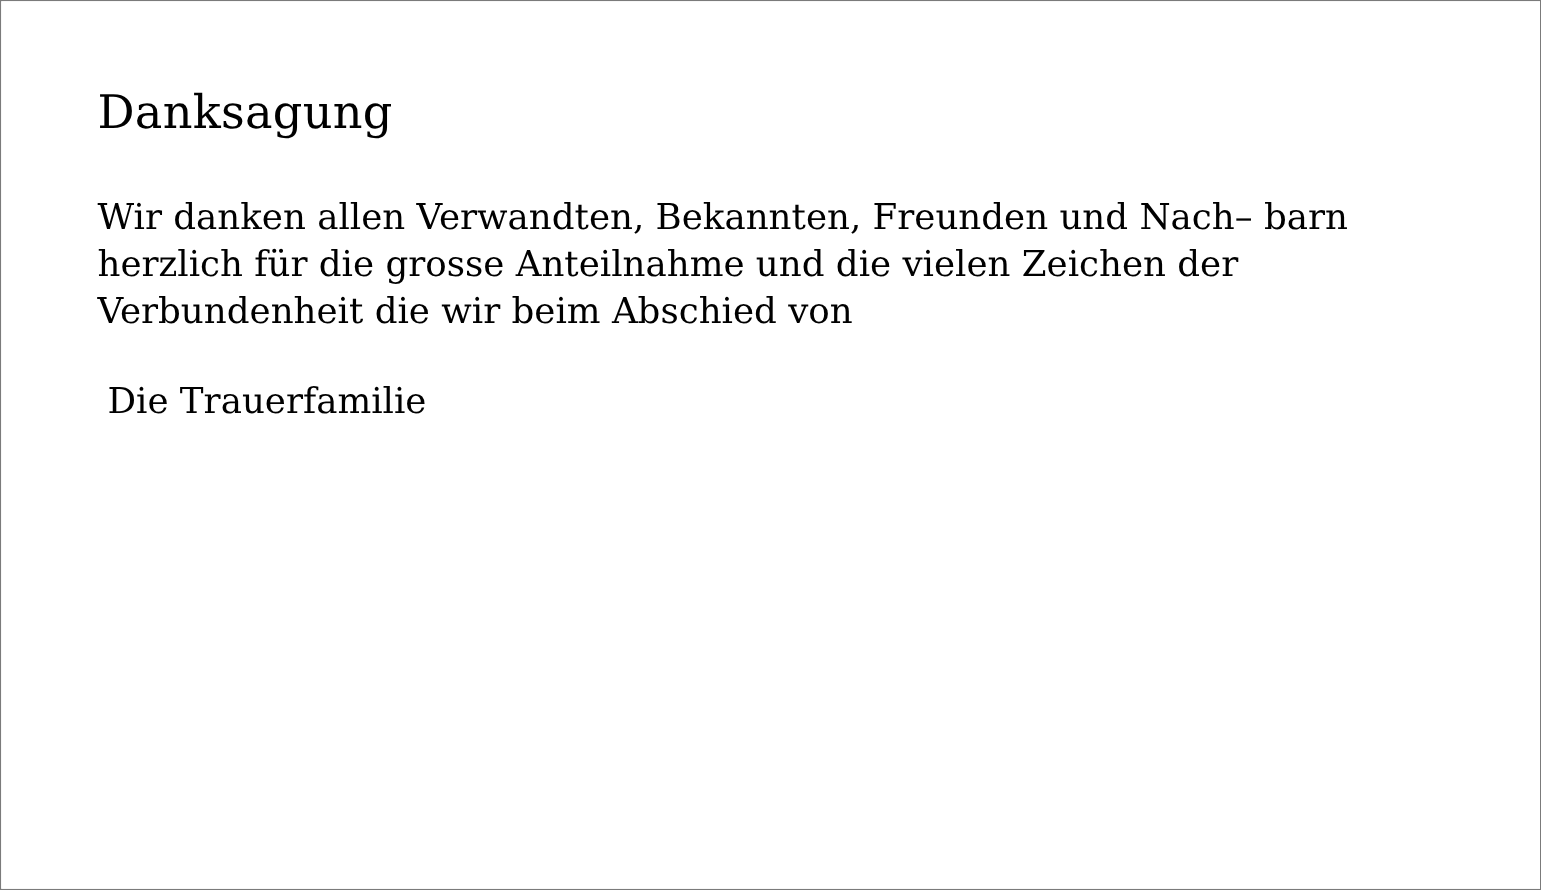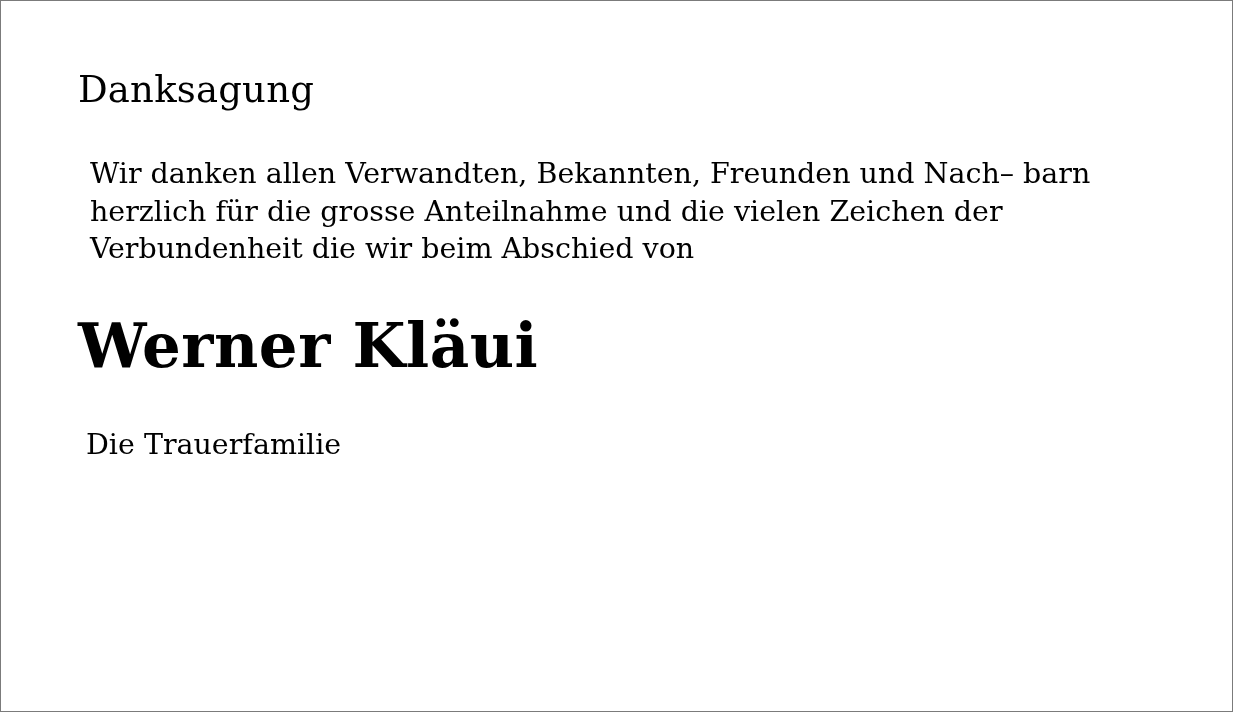--- a/index.html
+++ b/index.html
@@ -61,21 +61,21 @@
     font-size: 30px;
     line-height: 1.1;
     white-space: nowrap;
     padding-right: 6px;
   }
 
   
   .paragraph {
     font-size: 28.5px;
     line-height: 1.33;
-    margin: 0 0 34px 12px;
+    margin: 0 0 34px 0;
     max-width: 1035px;
   }
 
   .deceased-name {
     font-size: 61px;
     font-weight: bold;
     line-height: 1.05;
     margin: 46px 0 48px 0;
     letter-spacing: 0.5px;
   }
@@ -98,21 +98,20 @@
 <div class="notice-frame">
   <div class="notice-inner-border">
     <div class="notice-body">
 
       <div class="header-row">
         <div class="title">Danksagung</div>
       </div>
 
       <p class="paragraph">Wir danken allen Verwandten, Bekannten, Freunden und Nach– barn herzlich für die grosse Anteilnahme und die vielen Zeichen der Verbundenheit die wir beim Abschied von</p>
 
-      <div class="deceased-name">Werner Kläui</div>
 
 
 
       <p class="signature">Die Trauerfamilie</p>
 
     </div>
   </div>
 </div>
 
 </body></html>

